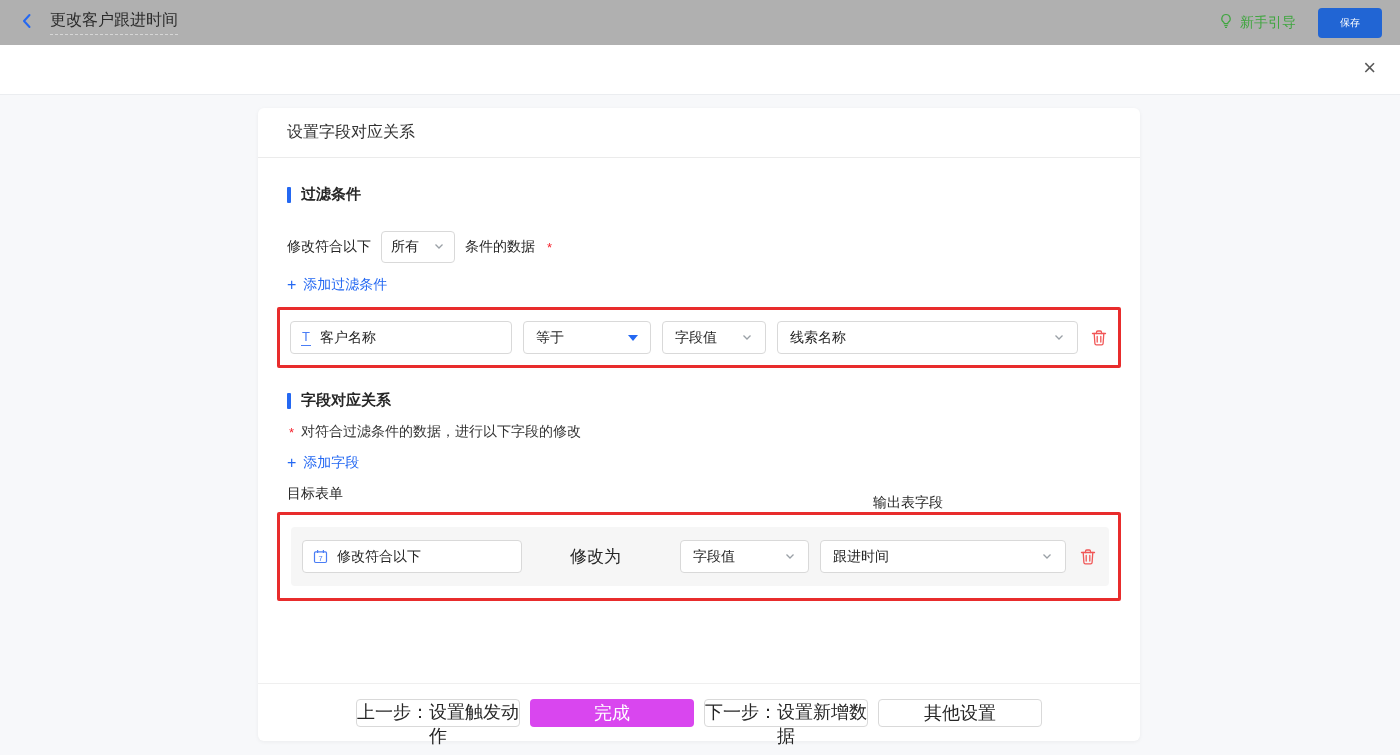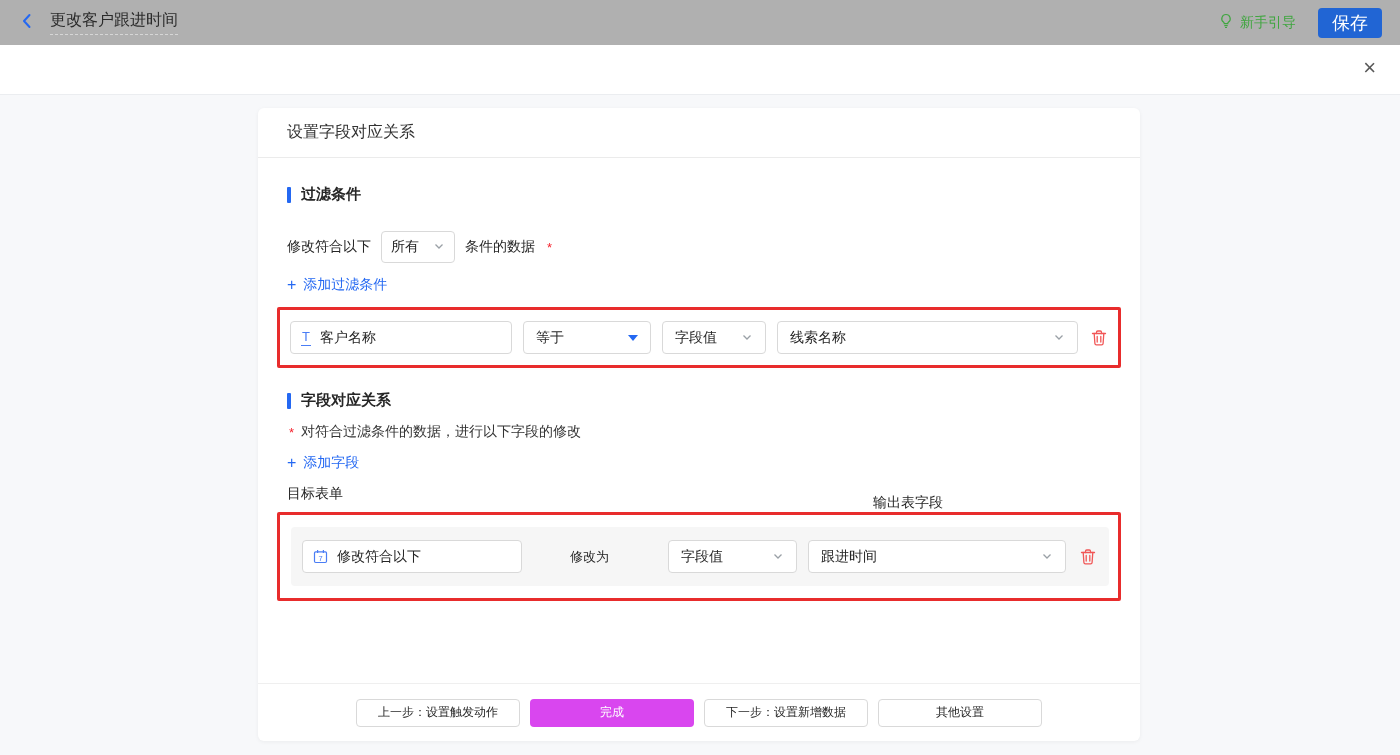--- a/index.html
+++ b/index.html
@@ -9,21 +9,21 @@
   
   .topbar { position:absolute; left:0; top:0; width:1400px; height:45px;
     background:#b0b0b0; display:flex; align-items:center; padding:0 18px; }
   .topbar-left { display:flex; align-items:center; gap:14px; }
   .back-btn { display:flex; align-items:center; cursor:pointer; }
   .flow-name { font-size:16px; color:#2b2b2b; border-bottom:1px dashed #d6d6d6; padding-bottom:3px; }
   .topbar-center { position:absolute; left:0; right:0; text-align:center; font-size:15px; color:#333; pointer-events:none; }
   .topbar-right { margin-left:auto; display:flex; align-items:center; gap:22px; z-index:2; }
   .guide { display:flex; align-items:center; gap:6px; color:#3fa63f; font-size:14px; cursor:pointer; }
   .save-btn { width:64px; height:30px; background:#2165d4; color:#fff; border:none; border-radius:4px;
-    font-size:18px; cursor:pointer; font-family:inherit; }
+    font-size:10px; cursor:pointer; font-family:inherit; }
 
   
   .dialog-header { position:absolute; left:0; top:45px; width:1400px; height:50px; background:#fff;
     border-bottom:1px solid #ebedf0; display:flex; align-items:center; justify-content:center; }
   .dialog-title { font-size:18px; font-weight:700; color:#262626; }
   .close-btn { position:absolute; right:24px; top:12px; font-size:22px; color:#595959; cursor:pointer;
     line-height:1; font-weight:400; }
 
   
   .content { position:absolute; left:0; top:95px; width:1400px; height:660px; background:#f7f8fa; }
@@ -64,28 +64,28 @@
   .trash { width:20px; height:20px; display:flex; align-items:center; justify-content:center; cursor:pointer; flex:none; }
 
   .note-line { display:flex; align-items:flex-start; gap:7px; margin-top:13px; font-size:14px; color:#333; }
   .note-line .req { margin-top:2px; }
 
   .cols-header { position:relative; margin-top:13px; height:18px; font-size:14px; color:#262626; }
   .col-output { position:absolute; left:548px; top:9px;margin-left:38px; }
 
   .hl-box2 { margin-top:9px; padding:12px 9px 12px 11px; }
   .gray-panel { background:#f6f6f6; border-radius:4px; display:flex; align-items:center; padding:13px 11px; }
-  .action-text { font-size:13px; margin-left:48px; }
+  .action-text { font-size:17px; margin-left:48px; }
   .gp-dd1 { margin-left:59px; width:129px; }
   .gp-dd2 { margin-left:11px; flex:1; }
   .gp-trash { margin-left:12px; }
 
   .card-footer { position:absolute; left:0; bottom:0; width:100%; height:58px; border-top:1px solid #efefef;
     display:flex; align-items:center; justify-content:center; gap:10px; }
-  .f-btn { width:164px; height:28px; border-radius:4px; font-size:12px; font-family:inherit; cursor:pointer;
+  .f-btn { width:164px; height:28px; border-radius:4px; font-size:18px; font-family:inherit; cursor:pointer;
     background:#fff; border:1px solid #d9d9d9; color:#262626; }
   .f-btn.primary { background:#d946ef; border:none; color:#fff; }
 
   .chev { flex:none; }
 </style>
 </head>
 <body>
 
 <div class="topbar">
   <div class="topbar-left">

